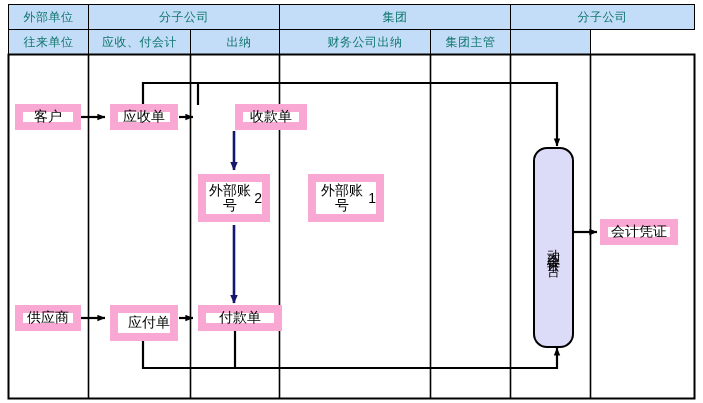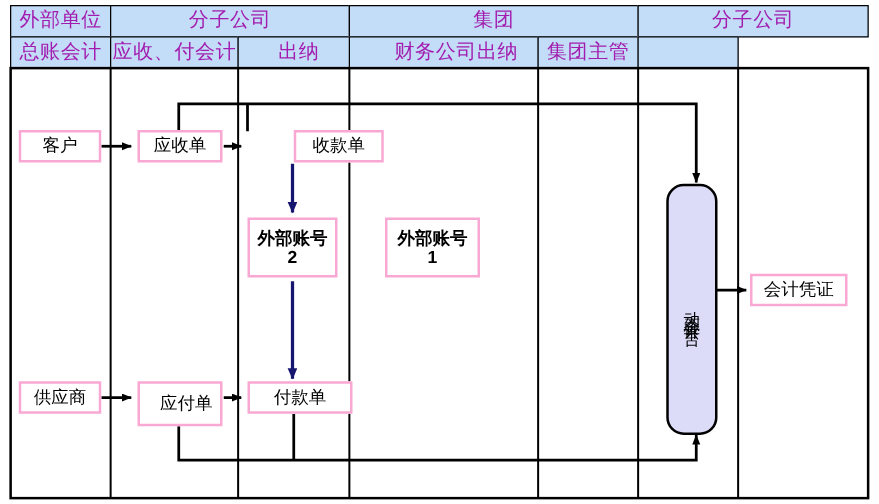--- a/index.html
+++ b/index.html
@@ -27,44 +27,42 @@
   }
   
   .hdr {
     position: absolute;
     background: #c3dcf7;
     box-sizing: border-box;
     border: 1px solid #000000;
     display: flex;
     align-items: center;
     justify-content: center;
-    font-size: 16px;
-    color: #a21caf;
+    font-size: 12px;
+    color: #0f766e;
     letter-spacing: 0.5px;
     line-height: 1;
   }
   
   .node {
     position: absolute;
     box-sizing: border-box;
     background: #ffffff;
-    border: 2px solid #f9a8d4;
+    border: 8px solid #f9a8d4;
     display: flex;
     align-items: center;
     justify-content: center;
     text-align: center;
     font-size: 14px;
     color: #000000;
     line-height: 1.12;
     z-index: 5;
   }
   .node.two-line {
-    flex-direction: column;
     line-height: 1.05;
-    font-weight: bold;
   }
   
   .pill {
     position: absolute;
     box-sizing: border-box;
     background: #dcdcf8;
     border: 2px solid #000000;
     border-radius: 14px;
     display: flex;
     align-items: center;
@@ -83,21 +81,21 @@
 </head>
 <body>
 
 <div id="canvas">
 
   <div class="hdr" style="left:8px;  top:4px;  width:81px;  height:26px;">外部单位</div>
   <div class="hdr" style="left:88px; top:4px;  width:192px; height:26px;">分子公司</div>
   <div class="hdr" style="left:279px;top:4px;  width:232px; height:26px;">集团</div>
   <div class="hdr" style="left:510px;top:4px;  width:185px; height:26px;">分子公司</div>
 
-  <div class="hdr" style="left:8px;  top:29px; width:81px;  height:26px;">总账会计</div>
+  <div class="hdr" style="left:8px;  top:29px; width:81px;  height:26px;">往来单位</div>
   <div class="hdr" style="left:88px; top:29px; width:103px; height:26px;">应收、付会计</div>
   <div class="hdr" style="left:190px;top:29px; width:98px;  height:26px;">出纳</div>
   <div class="hdr" style="left:279px;top:29px; width:152px; height:26px;padding-left:20px;">财务公司出纳</div>
   <div class="hdr" style="left:430px;top:29px; width:81px;  height:26px;">集团主管</div>
   <div class="hdr" style="left:510px;top:29px; width:81px;  height:26px;"></div>
 
   <svg class="layer" viewBox="0 0 703 403" xmlns="http://www.w3.org/2000/svg">
     <defs>
       <marker id="arrowBlack" markerWidth="9" markerHeight="9" refX="7.6" refY="3.2" orient="auto" markerUnits="userSpaceOnUse">
         <path d="M0,0 L8,3.2 L0,6.4 z" fill="#000000"></path>

